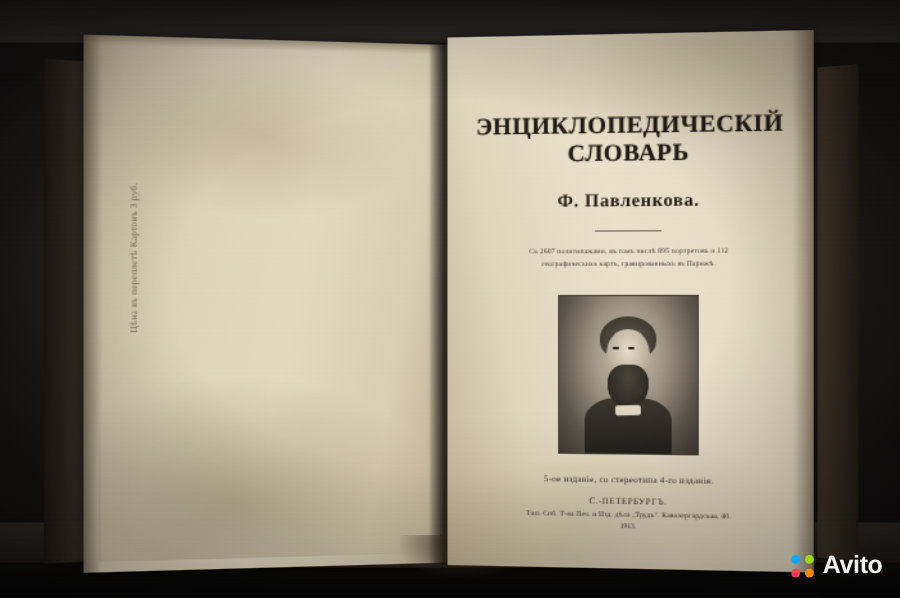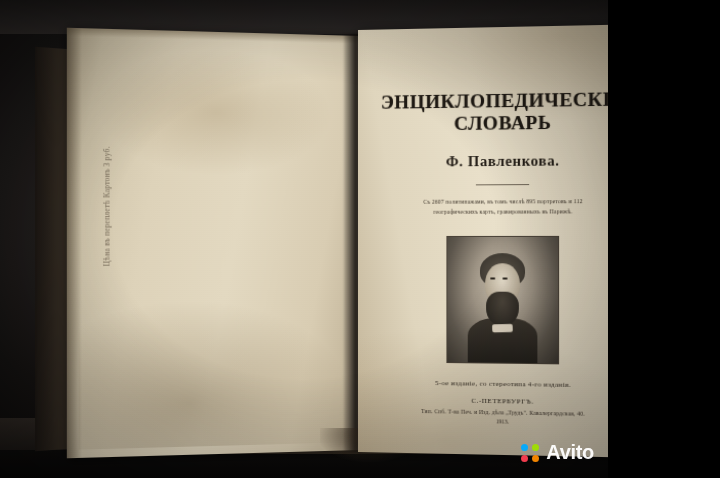--- a/index.html
+++ b/index.html
@@ -8,21 +8,21 @@
     background: #000;
   }
   body {
     width: 720px;
     height: 478px;
     overflow: hidden;
     font-family: "Liberation Serif", serif;
   }
   #photo {
     position: relative;
-    width: 608px;
+    width: 720px;
     height: 478px;
     background: #111010;
     overflow: hidden;
   }
   
   .backdrop {
     position: absolute;
     inset: 0;
     background:
       radial-gradient(ellipse 85% 70% at 48% 45%, #3b3632 0%, #252120 42%, #151312 70%, #090808 100%);

